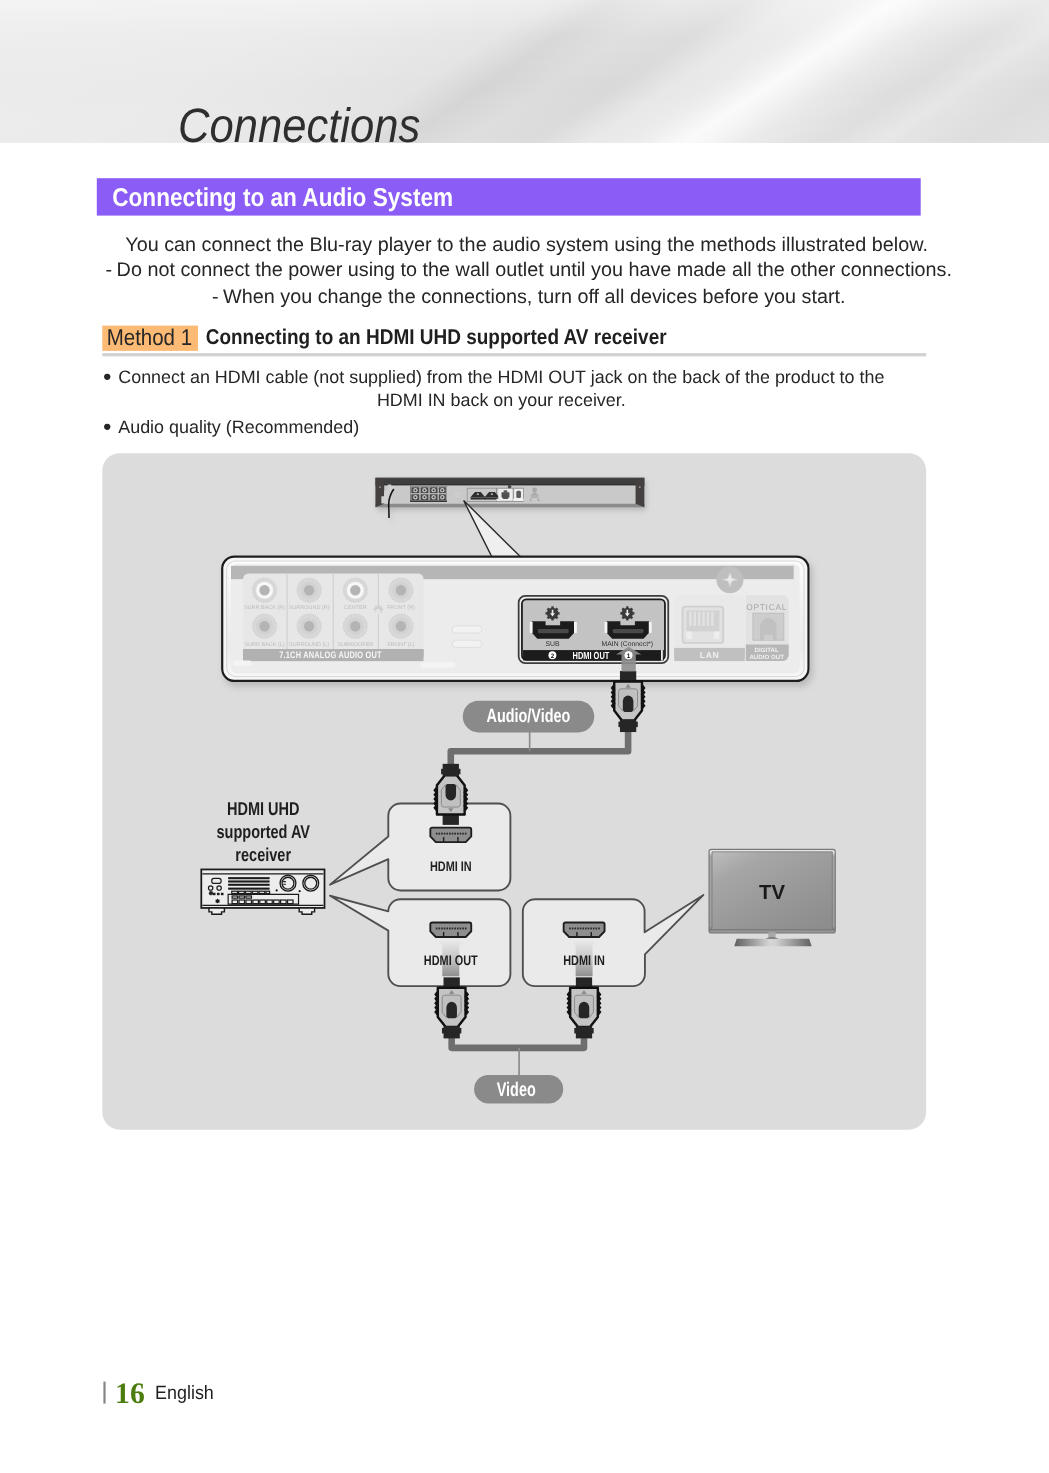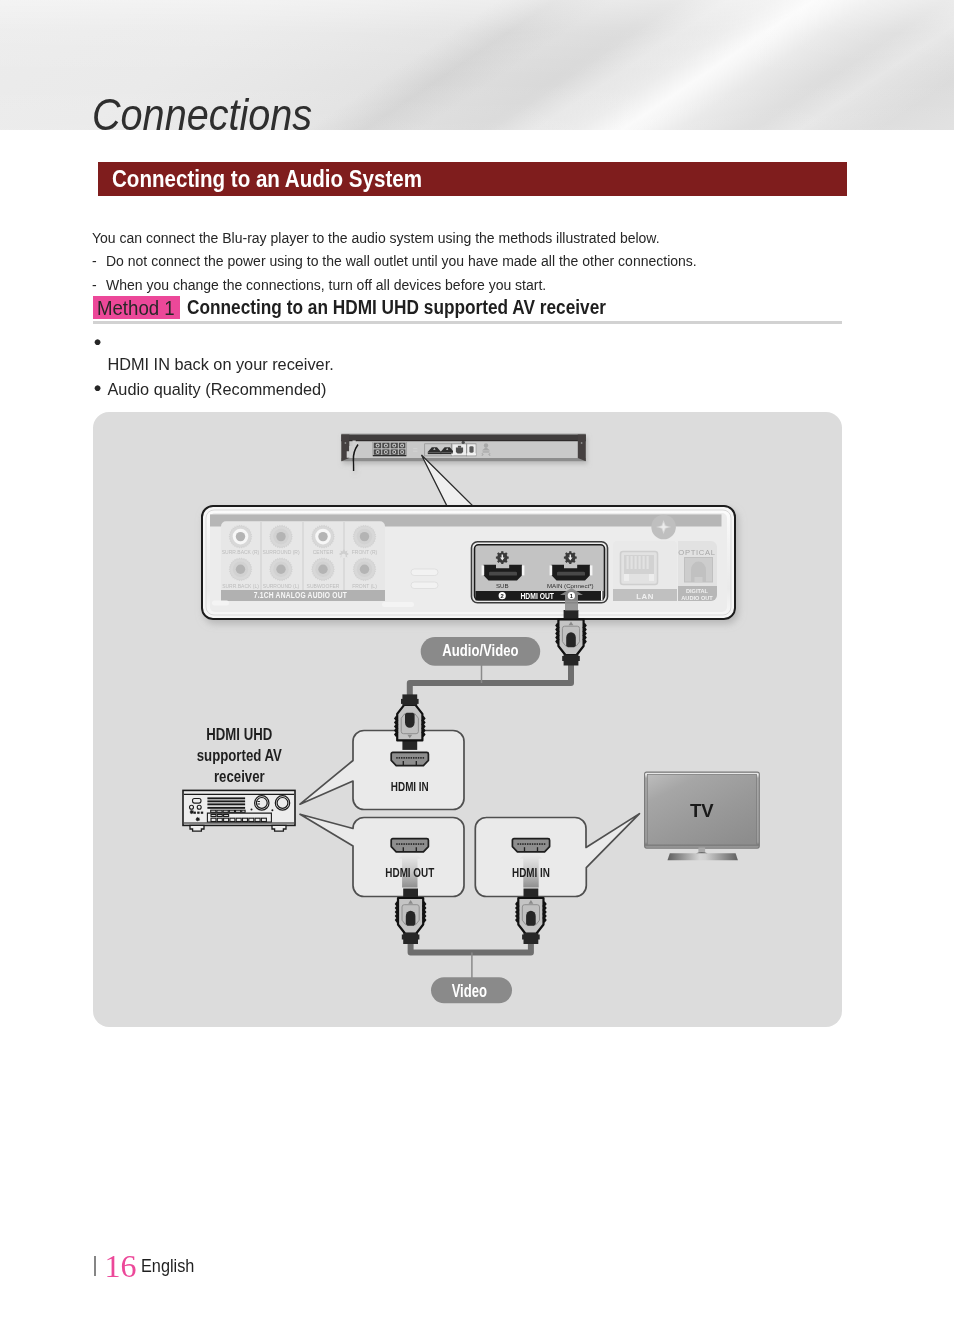--- a/index.html
+++ b/index.html
@@ -1,50 +1,50 @@
 <!DOCTYPE html>
 <html><head>
 <meta charset="utf-8">
 <style>
   html,body{margin:0;padding:0;}
   body{width:954px;height:1339px;background:#fff;font-family:"Liberation Sans",sans-serif;position:relative;overflow:hidden;-webkit-font-smoothing:antialiased;}
   #page{transform:translateZ(0);}
-  #page{position:relative;width:766px;height:1339px;}
+  #page{position:relative;width:766px;height:1339px;text-align:center;}
   
   .hdr{position:absolute;left:0;top:0;width:954px;height:130px;overflow:hidden;background:#e5e5e5;}
   .hdr .l1{position:absolute;inset:0;
      background:linear-gradient(146deg,
         #ececec 0%, #eaeaea 23.5%, #e7e7e7 33.5%, #e2e2e2 45.5%, #dcdcdc 53.5%, #d9d9d9 58.5%,
         #dedede 63.5%, #f0f0f0 68.5%, #fafafa 71.0%, #f6f6f6 72.5%, #e9e9e9 76.0%,
         #dedede 81.5%, #d9d9d9 88%, #dcdcdc 94%, #e0e0e0 100%);}
   .hdr .l2{position:absolute;inset:0;
      background:linear-gradient(146deg,
         rgba(150,150,150,0) 43.5%, rgba(160,160,160,0.18) 48.5%, rgba(150,150,150,0) 53.5%,
         rgba(255,255,255,0) 59.5%, rgba(255,255,255,0.30) 63.5%, rgba(255,255,255,0) 67.5%,
         rgba(255,255,255,0) 82.5%, rgba(255,255,255,0.32) 86.5%, rgba(255,255,255,0) 93.5%);}
   .hdr .l3{position:absolute;inset:0;background:linear-gradient(180deg,rgba(255,255,255,0.40) 0%,rgba(255,255,255,0.10) 25%,rgba(255,255,255,0) 60%,rgba(255,255,255,0.08) 100%);}
   .page-title{position:absolute;left:91.5px;top:92.5px;width:400px;height:44px;font-size:44px;font-style:italic;font-weight:400;color:#2e2e2e;line-height:44px;letter-spacing:0px;transform:scaleX(0.9);transform-origin:left top;white-space:nowrap;}
   
-  .secbar{position:absolute;left:98px;top:162px;width:749px;height:34px;background:#7f1d1d;}
+  .secbar{position:absolute;left:88px;top:162px;width:749px;height:34px;background:#8b5cf6;}
   .secbar .lbl{position:absolute;left:13.5px;top:0px;height:34px;line-height:34px;color:#fff;font-size:23.5px;font-weight:bold;letter-spacing:0px;transform:scaleX(0.875);transform-origin:left center;white-space:nowrap;}
   
-  .intro{position:absolute;left:92px;top:211px;font-size:14px;color:#262626;line-height:23.4px;white-space:nowrap;margin-top:16px;}
+  .intro{position:absolute;left:92px;top:211px;font-size:18px;color:#262626;line-height:23.4px;white-space:nowrap;}
   .intro .dash{display:inline-block;width:14px;}
   
-  .methodbox{position:absolute;left:93.3px;top:295.5px;width:86.3px;height:23.5px;background:#ec4899;}
+  .methodbox{position:absolute;left:93.3px;top:295.5px;width:86.3px;height:23.5px;background:#fdba74;}
   .methodbox .t{position:absolute;left:3.5px;top:0;height:23.5px;line-height:23.5px;font-size:20.7px;font-weight:400;color:#272727;transform:scaleX(0.9);transform-origin:left center;white-space:nowrap;}
   .methodtitle{position:absolute;left:187.2px;top:295.5px;height:23.5px;line-height:23.5px;font-size:19.4px;font-weight:bold;color:#1f1f1f;transform:scaleX(0.89);transform-origin:left center;white-space:nowrap;}
   .methodrule{position:absolute;left:93px;top:321px;width:749px;height:3px;background:#d2d2d2;}
   
   .bul{position:absolute;font-size:16.3px;color:#262626;line-height:20.8px;white-space:nowrap;}
   .bul .dot{position:absolute;left:-14px;top:-0.5px;font-size:13.5px;}
   
   .foot{position:absolute;left:94.4px;top:1256px;height:30px;}
   .foot .bar{position:absolute;left:0px;top:0.3px;width:2px;height:19.6px;background:#858585;}
-  .foot .pg{position:absolute;left:10.2px;top:-6px;height:32px;line-height:32px;font-family:"Liberation Serif",serif;font-size:32px;font-weight:normal;color:#ec4899;white-space:nowrap;}
+  .foot .pg{position:absolute;left:10.2px;top:-6px;height:32px;line-height:32px;font-family:"Liberation Serif",serif;font-size:27px;font-weight:bold;color:#4d7c0f;white-space:nowrap;}
   .foot .lang{position:absolute;left:46.6px;top:0px;height:20px;line-height:20px;font-size:17.5px;color:#1f1f1f;transform:scaleX(0.93);transform-origin:left center;white-space:nowrap;}
 </style>
 </head>
 <body>
 <div id="page">
 
   <div class="hdr">
     <div class="l1"></div>
     <div class="l2"></div>
     <div class="l3"></div>
@@ -62,21 +62,21 @@
   </div>
 
   <div class="methodbox">
     <span class="t">Method 1</span>
   </div>
   <div class="methodtitle">Connecting to an HDMI UHD supported AV receiver</div>
   <div class="methodrule"></div>
 
   <div class="bul" style="left:107.5px;top:332.8px;">
     <span class="dot">●</span>
-    <br>
+    <span>Connect an HDMI cable (not supplied) from the HDMI OUT jack on the back of the product to the</span><br>
     <span>HDMI IN back on your receiver.</span>
   </div>
   <div class="bul" style="left:107.5px;top:378.5px;">
     <span class="dot">●</span>
     <span>Audio quality (Recommended)</span>
   </div>
 
   <div class="foot">
     <div class="bar"></div>
     <div class="pg">16</div>

